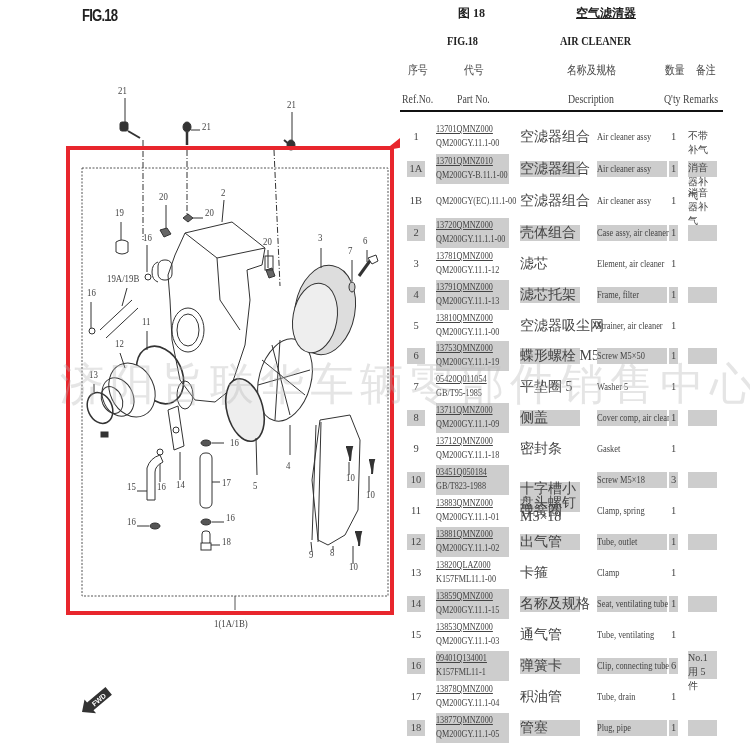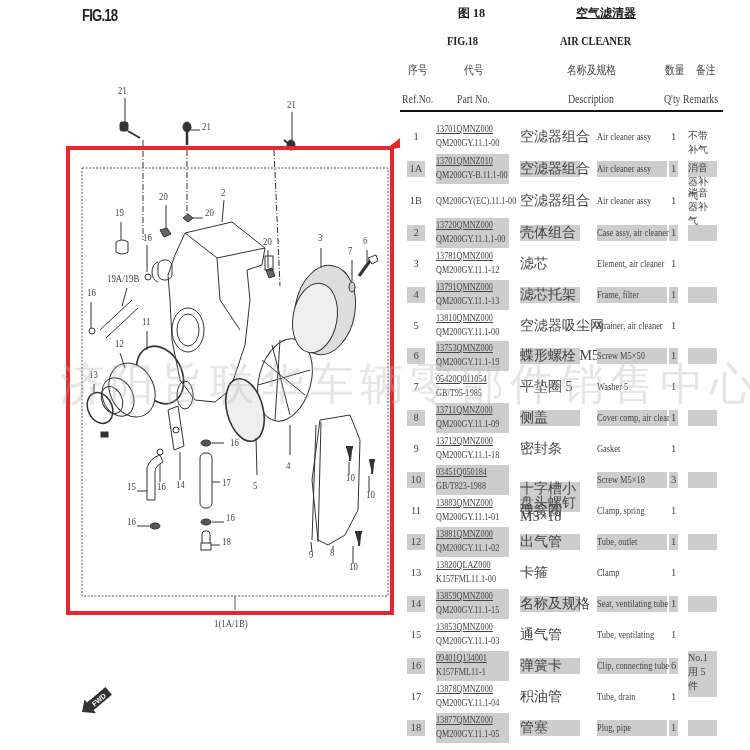--- a/index.html
+++ b/index.html
@@ -420,21 +420,21 @@
       </div>
       <div class="row" style="top: 651px;">
         <div class="cell c-ref shade">16</div>
         <div class="cell c-part shade" style="">
           <span class="p1">09401Q134001</span>
           <span class="p2">K157FML11-1</span>
         </div>
         <div class="cell c-cn shade">弹簧卡</div>
         <div class="cell c-en shade"><span>Clip, connecting tube</span></div>
         <div class="cell c-qty shade">6</div>
-        <div class="cell c-rem shade" style="top:0;height:46px;">No.1 用 5 件</div>
+        <div class="cell c-rem shade" style="top:0;height:28px;">No.1 用 5 件</div>
       </div>
       <div class="row" style="top: 682px;">
         <div class="cell c-ref">17</div>
         <div class="cell c-part" style="">
           <span class="p1">13878QMNZ000</span>
           <span class="p2">QM200GY.11.1-04</span>
         </div>
         <div class="cell c-cn">积油管</div>
         <div class="cell c-en"><span>Tube, drain</span></div>
         <div class="cell c-qty">1</div>

